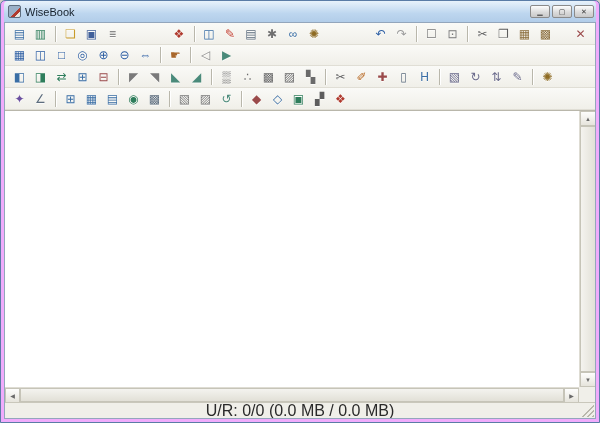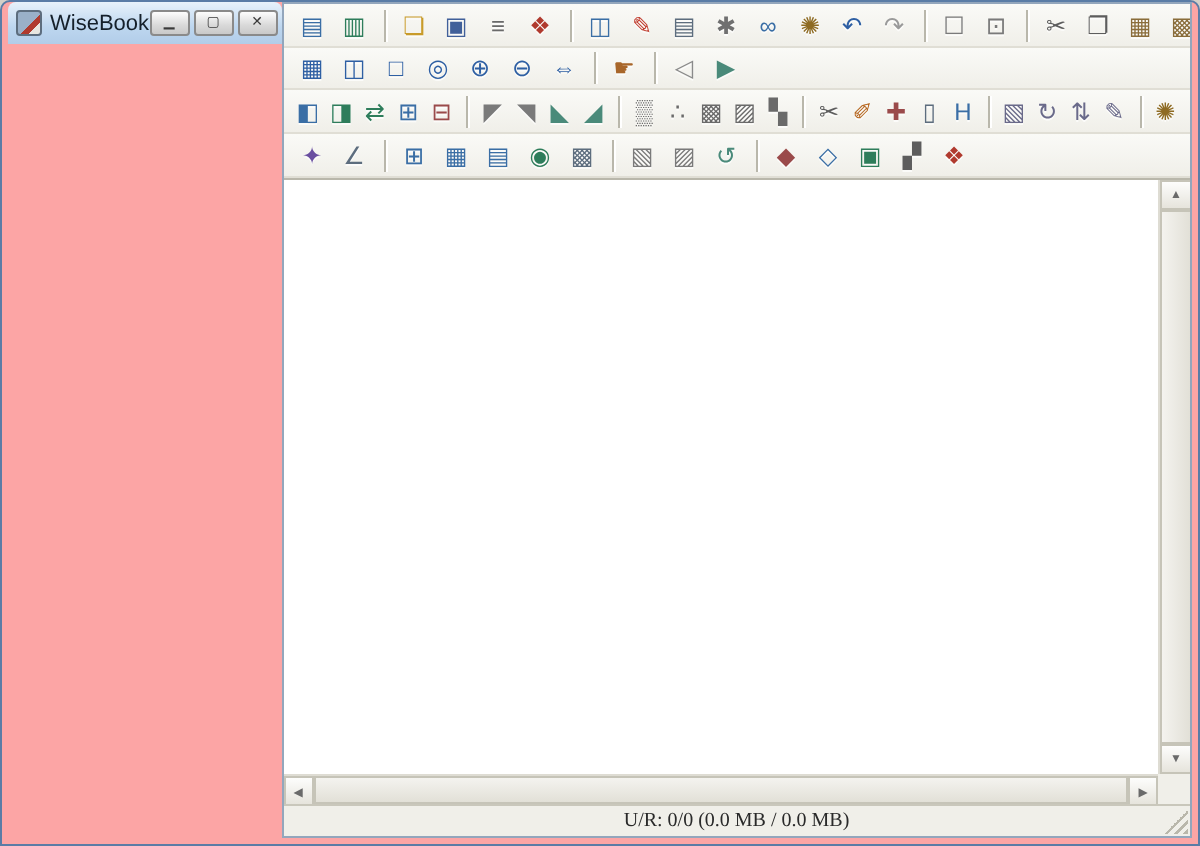--- a/index.html
+++ b/index.html
@@ -1,25 +1,25 @@
 <!DOCTYPE html>
 <html><head>
 <meta charset="utf-8">
 <style>
   * { margin:0; padding:0; box-sizing:border-box; }
   html,body { width:600px; height:423px; }
   body { font-family:"Liberation Sans", sans-serif; background:#d4d0c8; overflow:hidden; }
 
   .window {
     width:600px; height:423px;
-    background:#fca5a5;
+    background:#f0abfc;
     border:1px solid #5a7ca6;
     border-radius:5px 5px 0 0;
     padding:0 3px 3px 3px;
-    display:flex; flex-direction:row;
+    display:flex; flex-direction:column;
   }
 
   
   .titlebar {
     height:21px; display:flex; align-items:center;
     padding:0 2px 0 4px;
     background:linear-gradient(#e8f2fb, #bdd6ef 60%, #b2cde9);
     border-radius:4px 4px 0 0;
   }
   .app-icon {
@@ -108,21 +108,21 @@
   .scroll-corner {
     position:absolute; right:0; bottom:0; width:16px; height:15px;
     background:#f0efe9;
   }
 
   
   .statusbar {
     height:16px; display:flex; align-items:center; justify-content:center;
     background:#f0efe9; border-top:1px solid #c9c7bb; position:relative;
   }
-  .status-text { font-size:10px; color:#2a2a2a; font-family:Liberation Serif, serif;text-align:center; }
+  .status-text { font-size:16px; color:#2a2a2a; font-family:Liberation Sans, sans-serif;text-align:center; }
   .resize-grip {
     position:absolute; right:1px; bottom:1px; width:12px; height:12px;
     background:
       linear-gradient(135deg, transparent 50%, #b9b7ab 50%, #b9b7ab 58%, transparent 58%,
       transparent 70%, #b9b7ab 70%, #b9b7ab 78%, transparent 78%,
       transparent 88%, #b9b7ab 88%);
   }
 </style>
 </head>
 <body>

